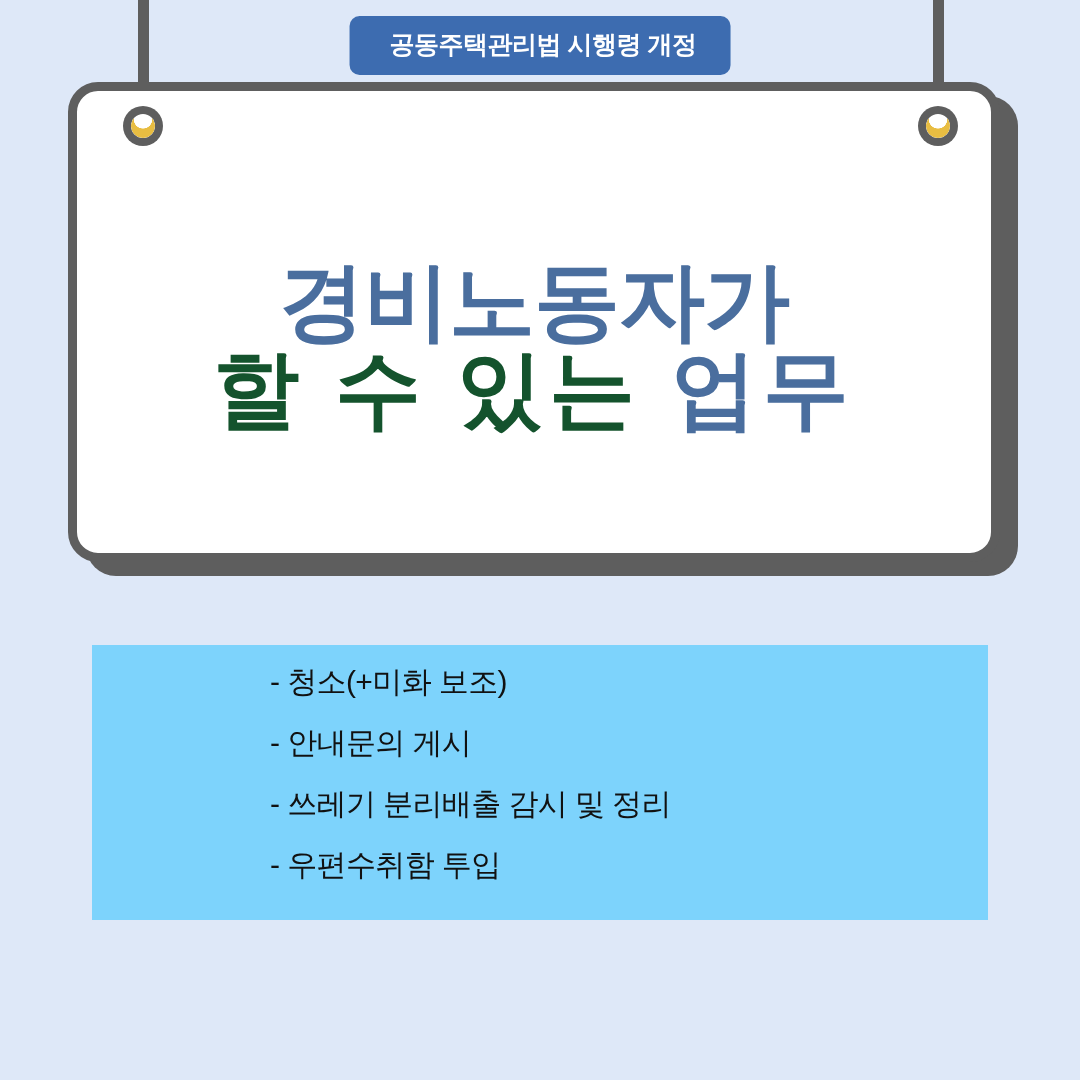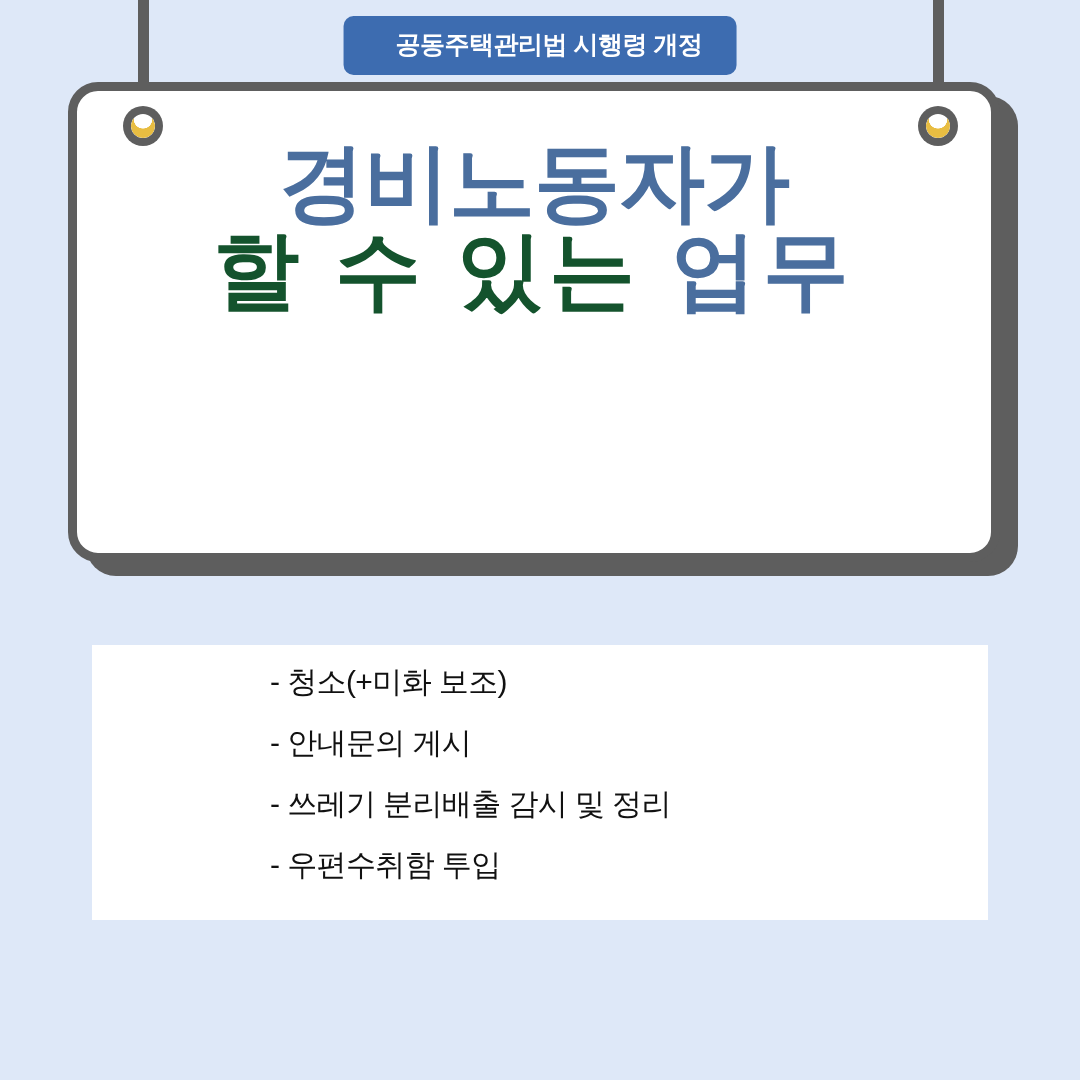--- a/index.html
+++ b/index.html
@@ -91,35 +91,35 @@
     width: 932px;
     height: 480px;
     background: #ffffff;
     border: 9px solid #5e5e5e;
     border-radius: 30px;
     box-sizing: border-box;
     z-index: 3;
     display: flex;
     flex-direction: column;
     align-items: center;
-    justify-content: flex-start;
+    justify-content: center;
   }
 
   
   .badge {
     position: absolute;
     left: 50%;
     transform: translateX(-50%);
     top: 16px;
     background: #3d6cb0;
     color: #ffffff;
     font-size: 25px;
     font-weight: bold;
     letter-spacing: -0.5px;
-    padding: 12px 34px 14px 52px;
+    padding: 12px 34px 14px 40px;
     border-radius: 10px;
     white-space: nowrap;
     z-index: 6;
   }
 
   
   .headline {
     text-align: center;
     line-height: 1.02;
     margin-top: 48px;
@@ -137,21 +137,21 @@
   .seg-red  { color: #14532d; }
   .seg-blue { color: #4a6e9e; }
 
   
   .duties-panel {
     position: absolute;
     left: 92px;
     top: 645px;
     width: 896px;
     height: 275px;
-    background: #ffffff;
+    background: #7dd3fc;
     z-index: 2;
     box-sizing: border-box;
     padding: 22px 0 12px 178px;
   }
   .duty-item {
     font-size: 30px;
     color: #111111;
     letter-spacing: -0.6px;
     line-height: 1;
     margin-bottom: 31px;

